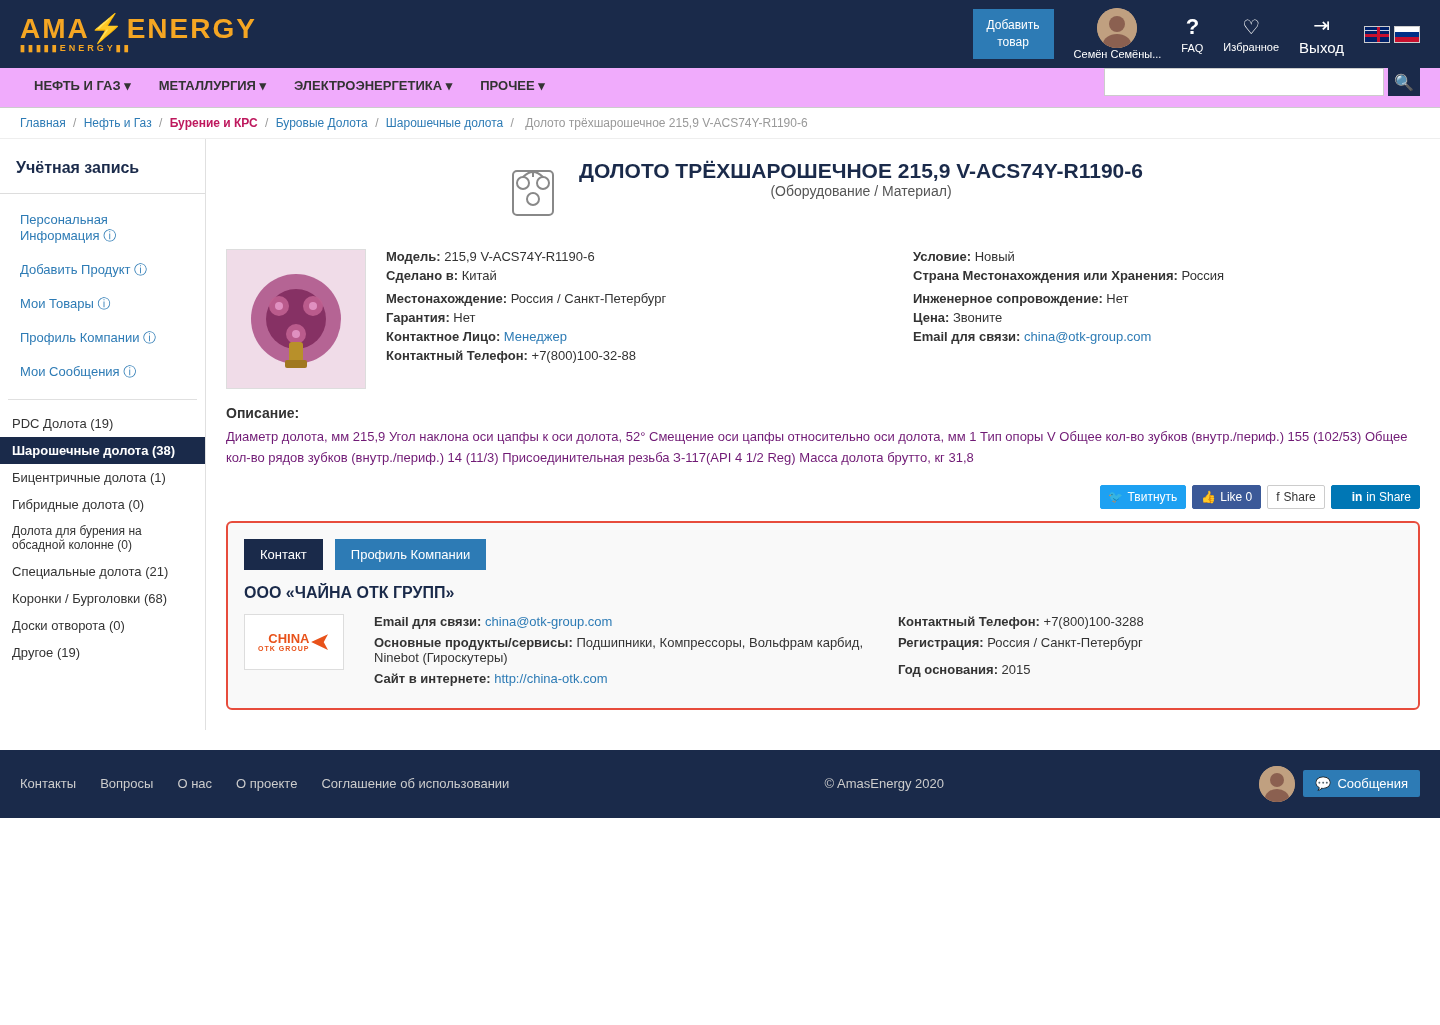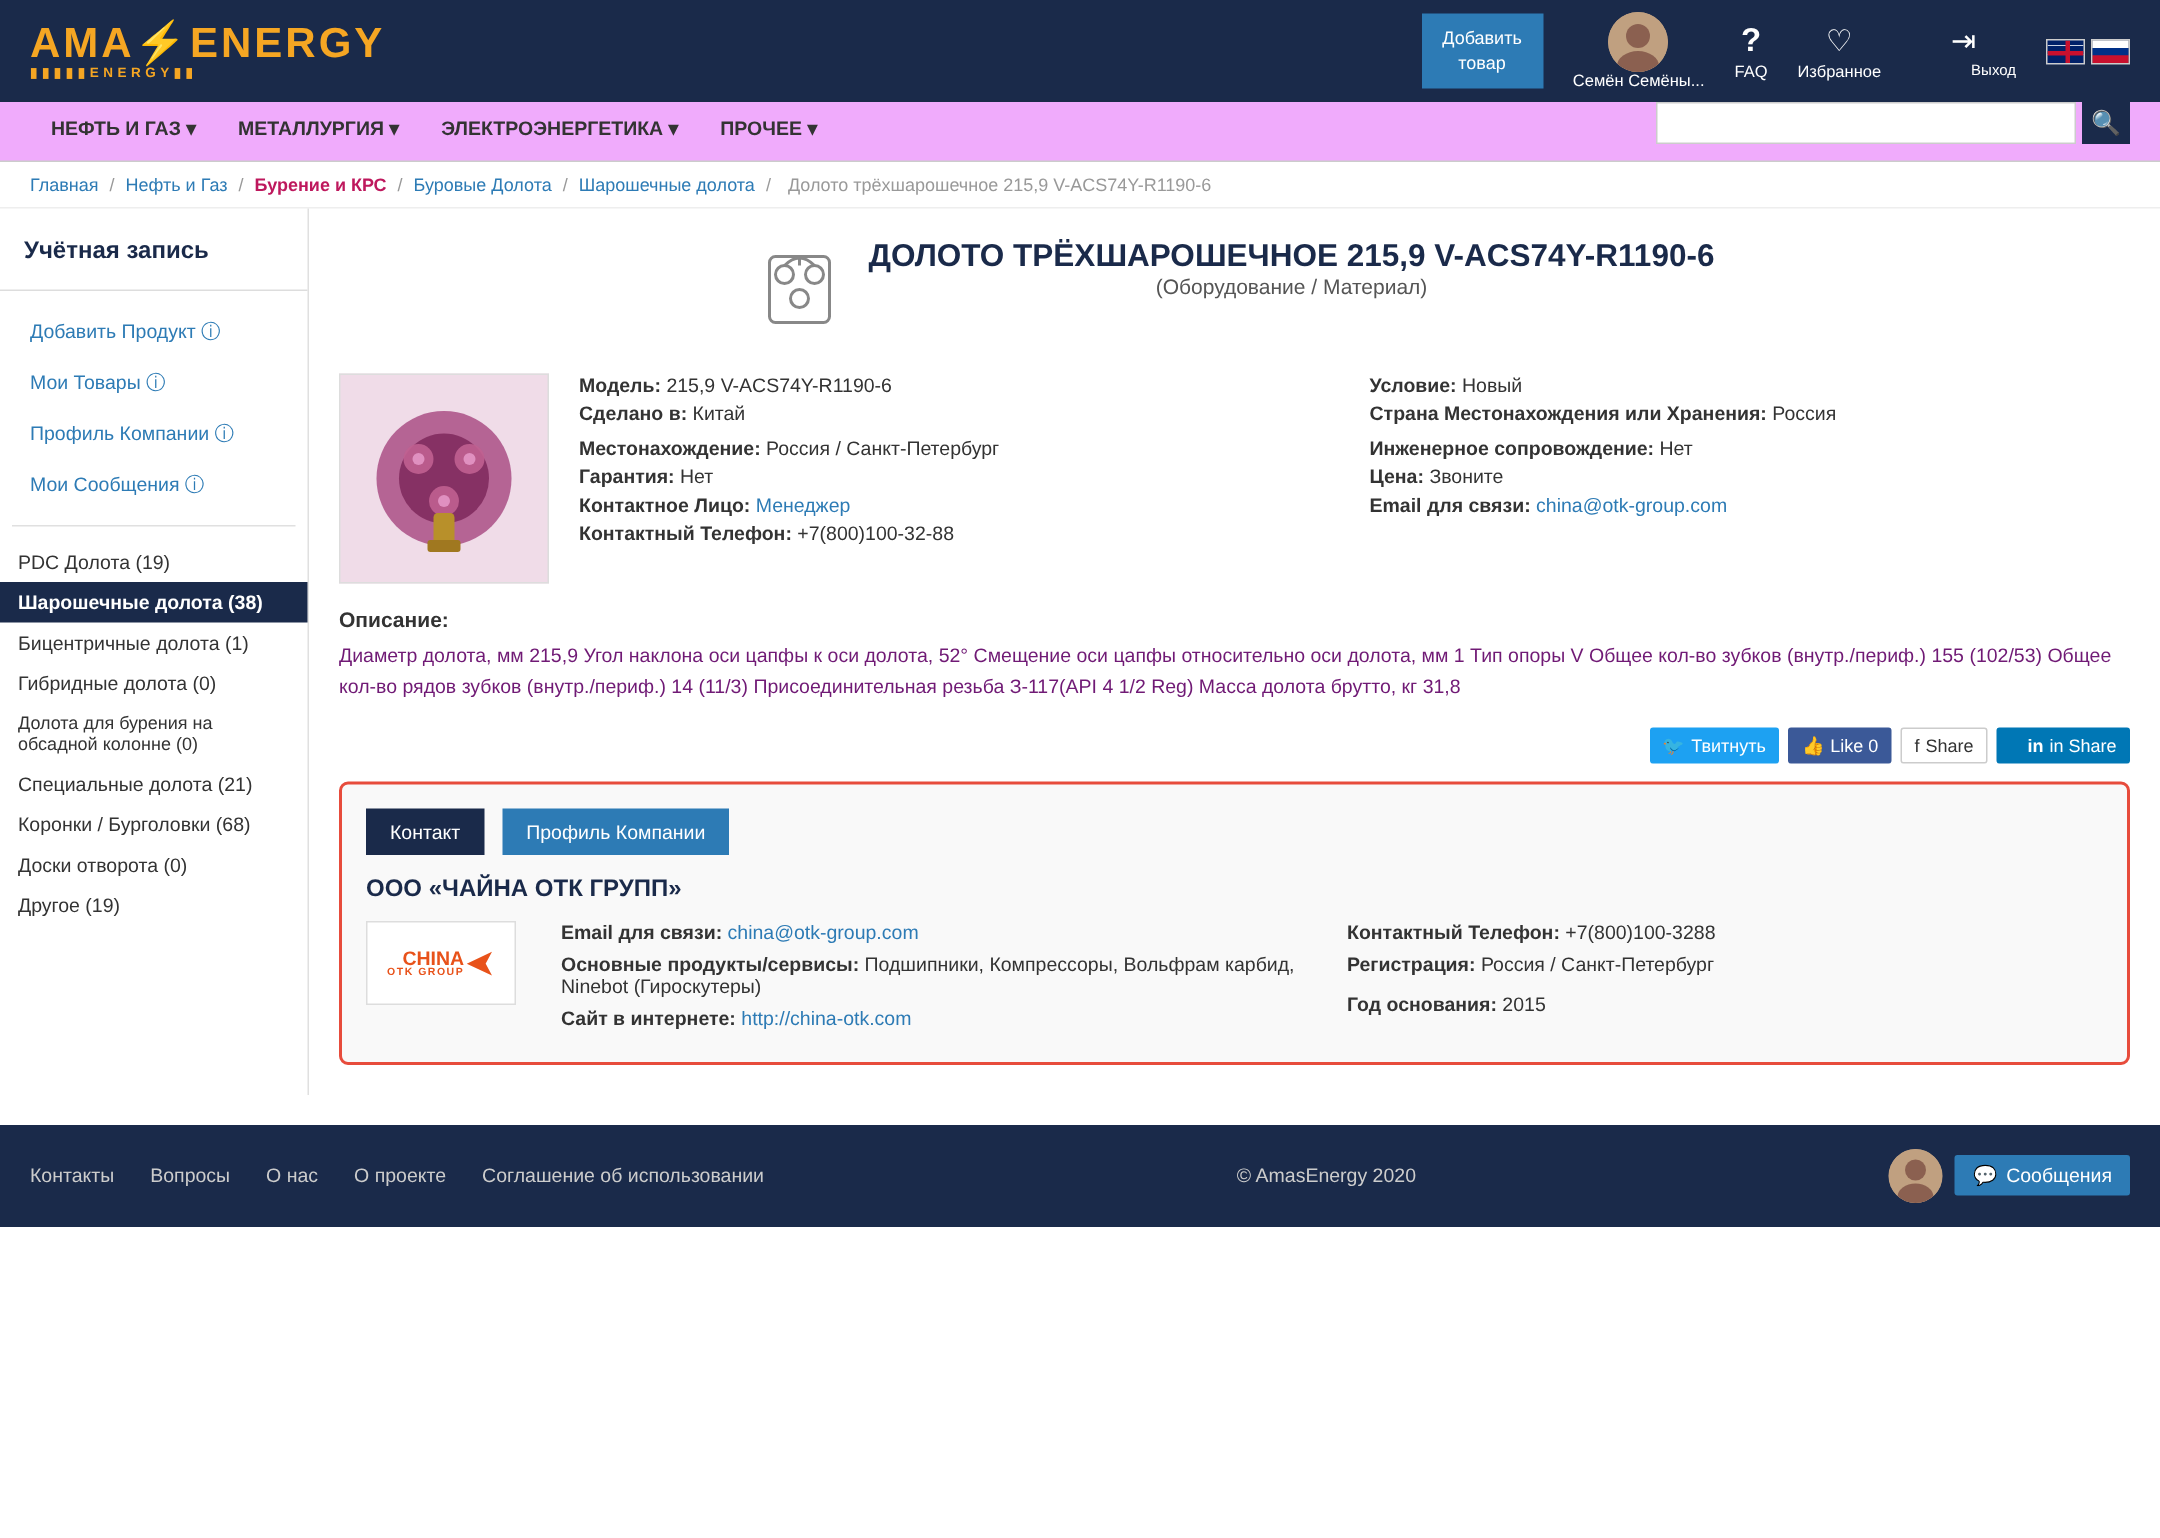--- a/index.html
+++ b/index.html
@@ -113,21 +113,21 @@
     <div class="header-btn">
       <div class="icon" style="color:#fff; font-size:22px; font-weight:bold;">?</div>
       <span style="font-size:11px; color:#fff;">FAQ</span>
     </div>
     <div class="header-btn">
       <div class="icon" style="color:#fff; font-size:20px;">♡</div>
       <span style="font-size:11px; color:#fff;">Избранное</span>
     </div>
     <div class="header-btn">
       <div class="icon" style="color:#fff; font-size:20px;">⇥</div>
-      <span style="font-size:10px; color:#fff;margin-left:40px;">Выход</span>
+      <span style="font-size:15px; color:#fff;">Выход</span>
     </div>
     <div class="flag-icons">
       <div class="flag flag-uk" style="width:26px; height:17px; background:#012169; border:1px solid #ccc; position:relative; overflow:hidden;">
         <div style="position:absolute; top:0; left:0; right:0; bottom:0; background: repeating-linear-gradient(0deg, transparent, transparent 5px, rgba(255,255,255,0.8) 5px, rgba(255,255,255,0.8) 6px);"></div>
         <div style="position:absolute; top:7px; left:0; right:0; height:3px; background:#c8102e;"></div>
         <div style="position:absolute; top:0; left:12px; width:3px; bottom:0; background:#c8102e;"></div>
       </div>
       <div class="flag flag-ru" style="width:26px; height:17px; border:1px solid #ccc; overflow:hidden; display:flex; flex-direction:column;">
         <div style="flex:1; background:#fff;"></div>
         <div style="flex:1; background:#003087;"></div>
@@ -162,20 +162,21 @@
   <a style="color:#2d7bb5; text-decoration:none; cursor:pointer;">Шарошечные долота</a>
   <span> / </span>
   <span>Долото трёхшарошечное 215,9 V-ACS74Y-R1190-6</span>
 </div>
 
 <div class="main">
 
   <div class="sidebar">
     <div class="sidebar-title">Учётная запись</div>
     <div class="sidebar-menu">
+      <a class="sidebar-menu-item">Персональная Информация ⓘ</a>
       <a class="sidebar-menu-item">Добавить Продукт ⓘ</a>
       <a class="sidebar-menu-item">Мои Товары ⓘ</a>
       <a class="sidebar-menu-item">Профиль Компании ⓘ</a>
       <a class="sidebar-menu-item">Мои Сообщения ⓘ</a>
     </div>
     <hr class="sidebar-divider">
     <div>
       <a class="sidebar-cat">PDC Долота (19)</a>
       <a class="sidebar-cat active">Шарошечные долота (38)</a>
       <a class="sidebar-cat">Бицентричные долота (1)</a>

